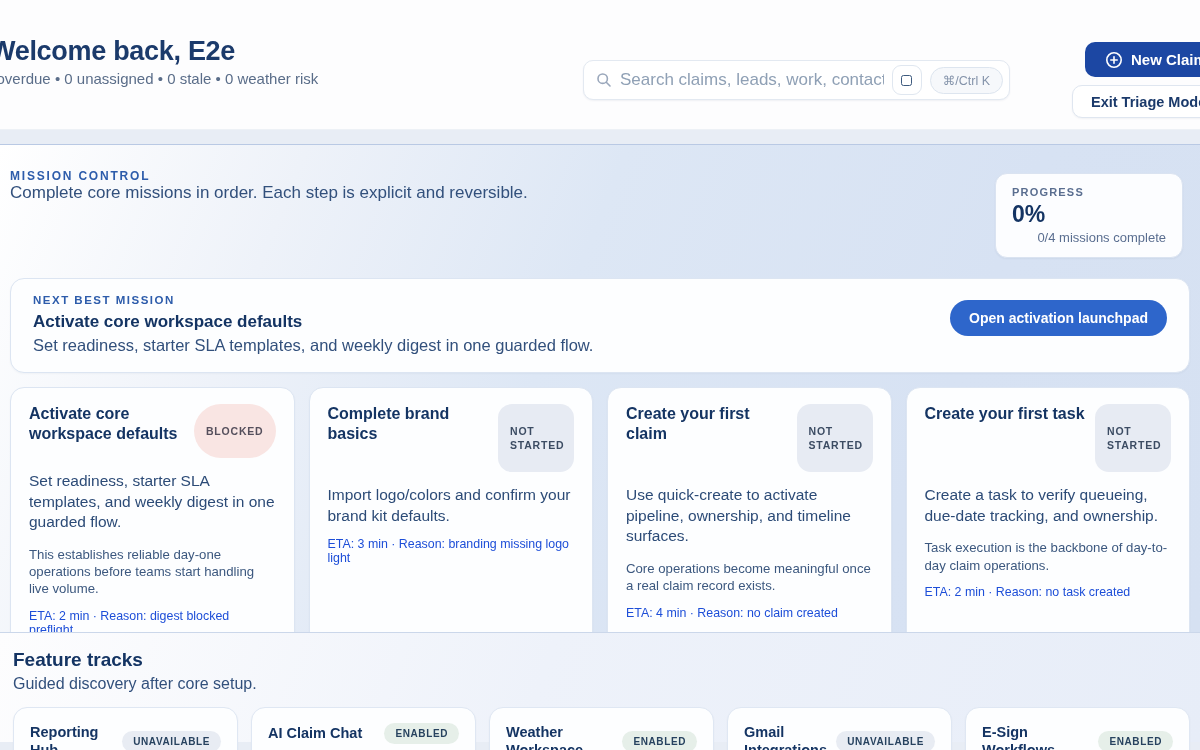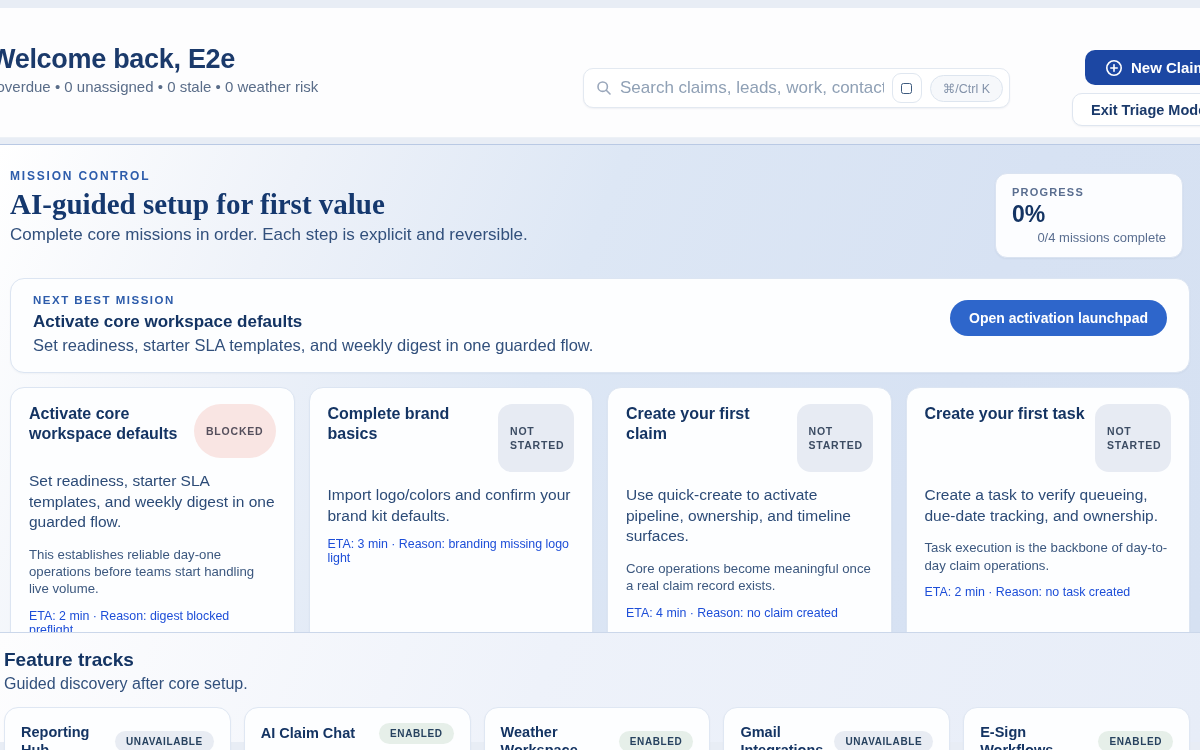--- a/index.html
+++ b/index.html
@@ -4,21 +4,21 @@
 <style>
   * { margin:0; padding:0; box-sizing:border-box; }
   html,body { width:1200px; height:750px; }
   body {
     position:relative; overflow:hidden;
     font-family:"Liberation Sans", sans-serif;
     background:#e8edf5; color:#2e4d79;
   }
 
   
-  .header { position:absolute; top:8px; left:0; width:1200px; height:130px;
+  .header { position:absolute; top:0; left:0; width:1200px; height:130px;
     background:#fdfdfe; border-bottom:1px solid #edf1f6; }
   .welcome-title { position:absolute; left:-10px; top:36px; font-size:27px; font-weight:bold;
     color:#1b3a6b; letter-spacing:-0.3px; white-space:nowrap; }
   .welcome-sub { position:absolute; left:-16px; top:70px; font-size:15px; color:#5a6d89; white-space:nowrap; }
 
   .searchbar { position:absolute; left:583px; top:60px; width:427px; height:40px;
     background:#ffffff; border:1px solid #e3e9f1; border-radius:10px;
     display:flex; align-items:center; padding:0 6px 0 12px; gap:8px;
     box-shadow:0 1px 2px rgba(20,40,80,.06); }
   .searchbar input { flex:1; border:none; outline:none; background:transparent;
@@ -85,21 +85,21 @@
     align-items:flex-start; }
   .mbtn { background:#fff; border:1.5px solid #c7d5ea; border-radius:999px; padding:7px 16px;
     font-size:13.3px; font-weight:bold; color:#1b4a9e; cursor:pointer; white-space:nowrap;
     font-family:"Liberation Sans", sans-serif; }
   .mbtn.dashed { border-style:dashed; border-color:#b8c8e2; }
 
   
   .feature-section { position:absolute; top:632px; left:0; width:1200px; height:110px;
     border-top:1px solid #cbd7ea;
     background:linear-gradient(110deg,#fdfdfe 0%, #eef2fa 45%, #e7edf8 100%);
-    padding:16px 10px 0 4px; }
+    padding:16px 10px 0 13px; }
   .ft-title { font-size:19px; font-weight:bold; color:#143463; }
   .ft-sub { font-size:16px; color:#32507c; margin-top:4px; }
   .track-row { margin-top:14px; display:grid; grid-template-columns:repeat(5,1fr); gap:13px; }
   .tcard { background:#fdfeff; border:1px solid #dfe7f3; border-radius:14px; padding:15px 16px;
     height:120px; box-shadow:0 1px 2px rgba(20,40,80,.04); }
   .thead { display:flex; justify-content:space-between; align-items:center; gap:8px; }
   .ttitle { font-size:14.5px; font-weight:bold; color:#143463; line-height:1.25; }
   .tbadge { flex-shrink:0; font-size:10px; font-weight:bold; letter-spacing:0.6px;
     padding:5px 11px; border-radius:999px; }
   .tbadge.enabled { background:#e6efe9; color:#27425f; }
@@ -132,21 +132,20 @@
     </svg>
     <span>New Claim</span>
   </button>
   <button class="exit-triage-btn">Exit Triage Mode</button>
 </div>
 
 <div class="mission-section">
   <div class="mc-head">
     <div>
       <div class="mc-kicker">MISSION CONTROL</div>
-      <div class="mc-title">AI-guided setup for first value</div>
       <div class="mc-sub">Complete core missions in order. Each step is explicit and reversible.</div>
     </div>
     <div class="progress-card">
       <div class="progress-label">PROGRESS</div>
       <div class="progress-pct">0%</div>
       <div class="progress-detail">0/4 missions complete</div>
     </div>
   </div>
 
   <div class="next-banner">

